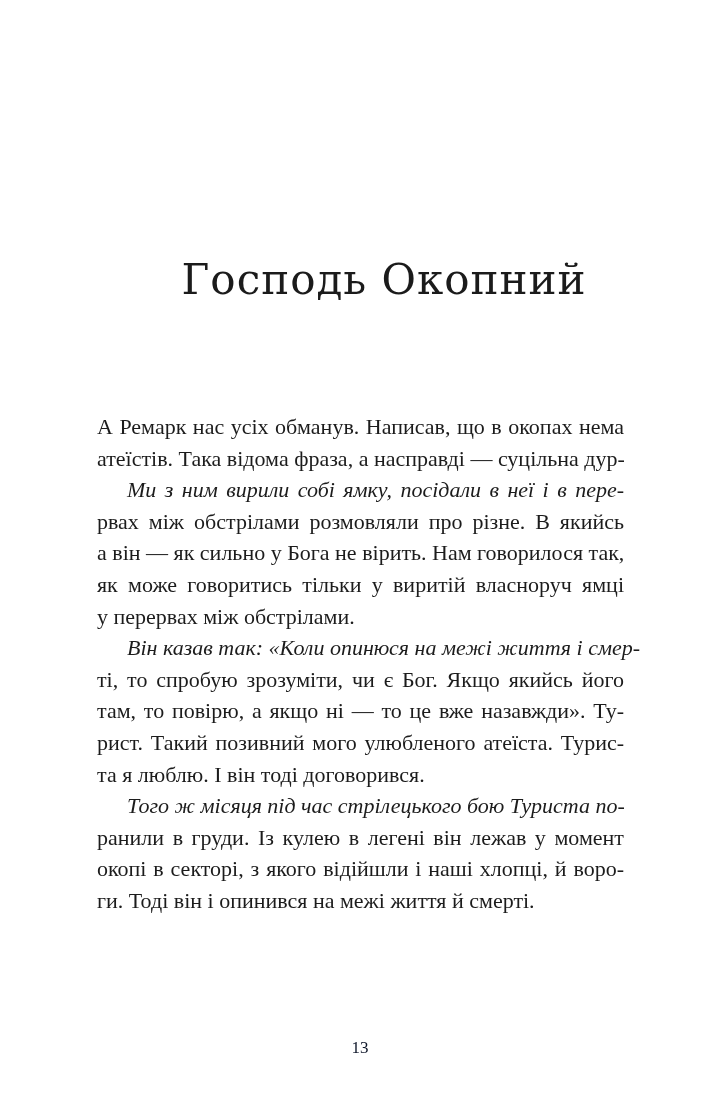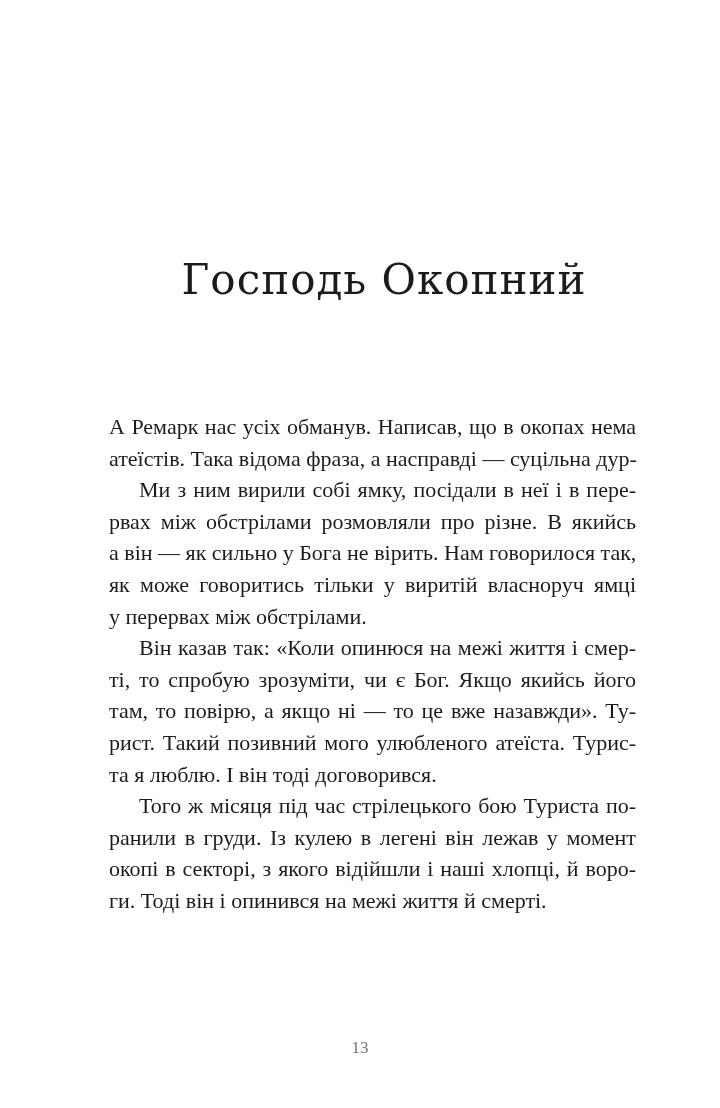--- a/index.html
+++ b/index.html
@@ -28,50 +28,51 @@
     font-weight: 400;
     font-size: 42px;
     line-height: 52px;
     letter-spacing: 1px;
     color: #1b1b1b;
     padding-left: 24px;
   }
   .body-text {
     position: absolute;
     top: 411px;
-    left: 109px;
+    left: 97px;
     width: 527px;
     font-size: 22px;
     line-height: 31.6px;
     color: #1c1c1c;
   }
   .paragraph {
     margin: 0;
   }
   .line {
     text-align: justify;
     text-align-last: justify;
     text-justify: inter-word;
     white-space: nowrap;
   }
   .line.last {
     text-align-last: left;
   }
   .paragraph.indent .line:first-child {
     text-indent: 30px;
+    font-style: italic;
   }
   .page-number {
     position: absolute;
     top: 1037px;
     left: 0;
     width: 100%;
     text-align: center;
     font-size: 17px;
     line-height: 22px;
-    color: #737373;
+    color: #0f172a;
     font-variant-numeric: oldstyle-nums;
   }
 </style>
 </head>
 <body>
 
 <div class="page">
   <h1 class="chapter-title">Господь Окопний</h1>
 
   <div class="body-text">

